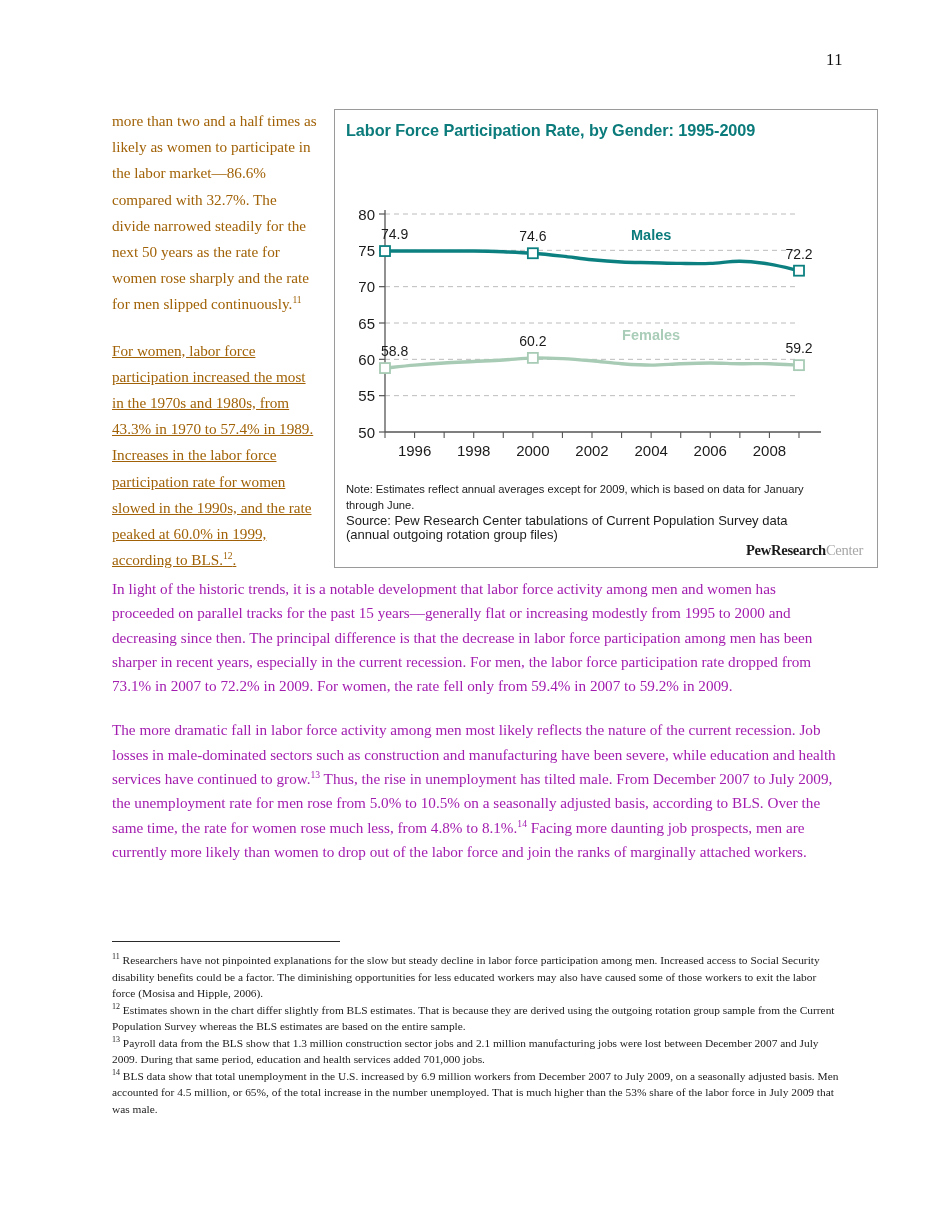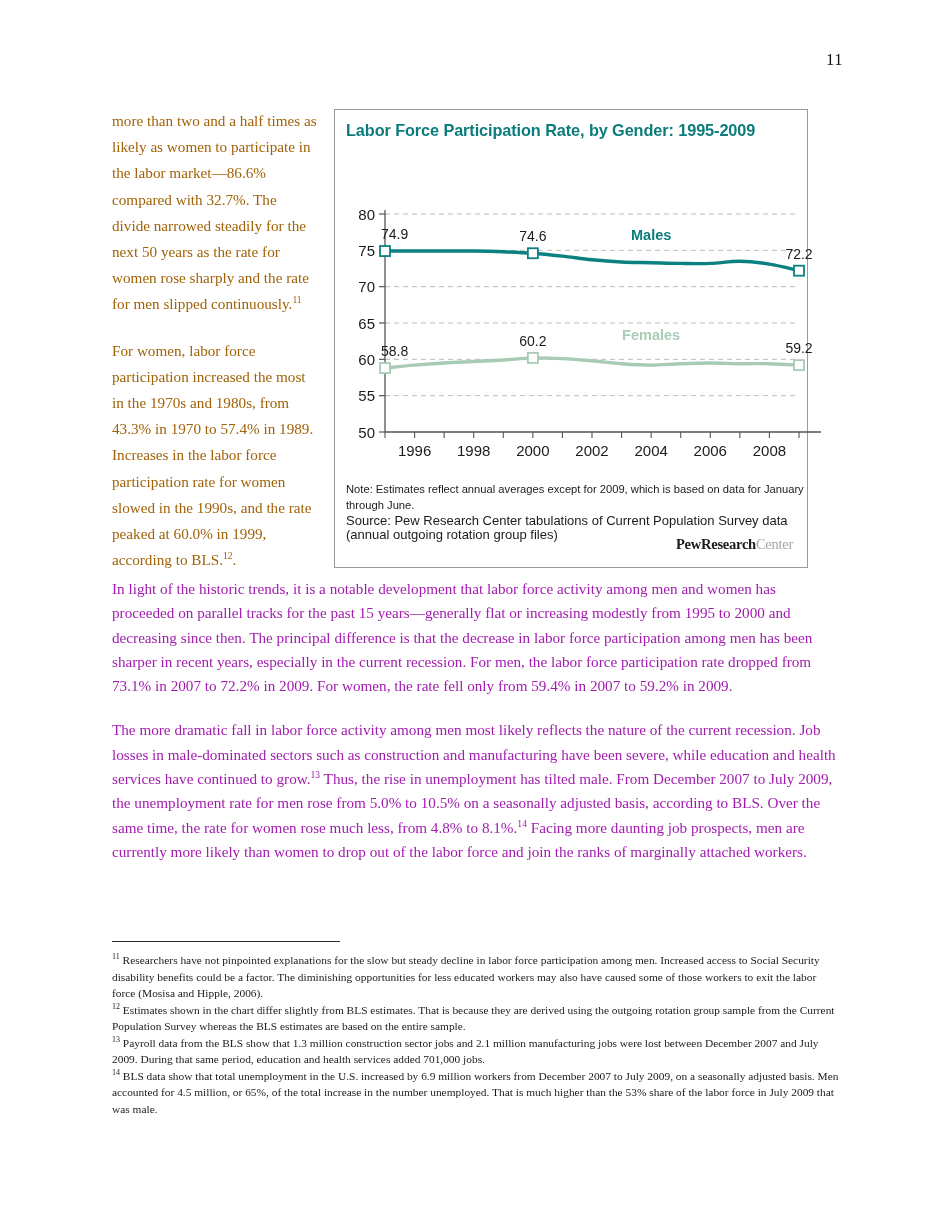--- a/index.html
+++ b/index.html
@@ -37,21 +37,21 @@
     position: absolute;
     left: 112px;
     top: 108px;
     width: 205px;
     font-size: 15.2px;
     line-height: 26.2px;
     text-align: left;
     color: #a16207;
   }
   .left-col p { margin: 0 0 20px 0; }
-  .left-col p:last-child { margin-bottom: 0; }
+  .left-col p:last-child { margin-bottom: 0; text-decoration: underline; }
 
   sup {
     font-size: 9.6px;
     vertical-align: super;
     line-height: 0;
   }
 
   
   .body-col {
     position: absolute;
@@ -86,21 +86,21 @@
   .footnotes p { margin: 0; }
   .footnotes sup {
     font-size: 8px;
   }
 
   
   .chart-box {
     position: absolute;
     left: 334px;
     top: 109px;
-    width: 474px;
+    width: 544px;
     height: 459px;
     border: 1.2px solid #9a9a9a;
     box-sizing: border-box;
     background: #fff;
     font-family: "Liberation Sans", sans-serif;
   }
   .chart-title {
     position: absolute;
     left: 11px;
     top: 11px;
@@ -142,21 +142,21 @@
     left: 11px;
     top: 404px;
     width: 480px;
     font-size: 13px;
     line-height: 14.4px;
     color: #1b1b1b;
   }
   .pew-logo {
     position: absolute;
     right: 14px;
-    bottom: 14px;
+    bottom: 8px;
     font-family: "Liberation Serif", serif;
     font-size: 14.6px;
     white-space: nowrap;
   }
   .pew-logo .pew-dark {
     color: #1a1a1a;
     font-weight: bold;
     letter-spacing: -0.3px;
   }
   .pew-logo .pew-light {

